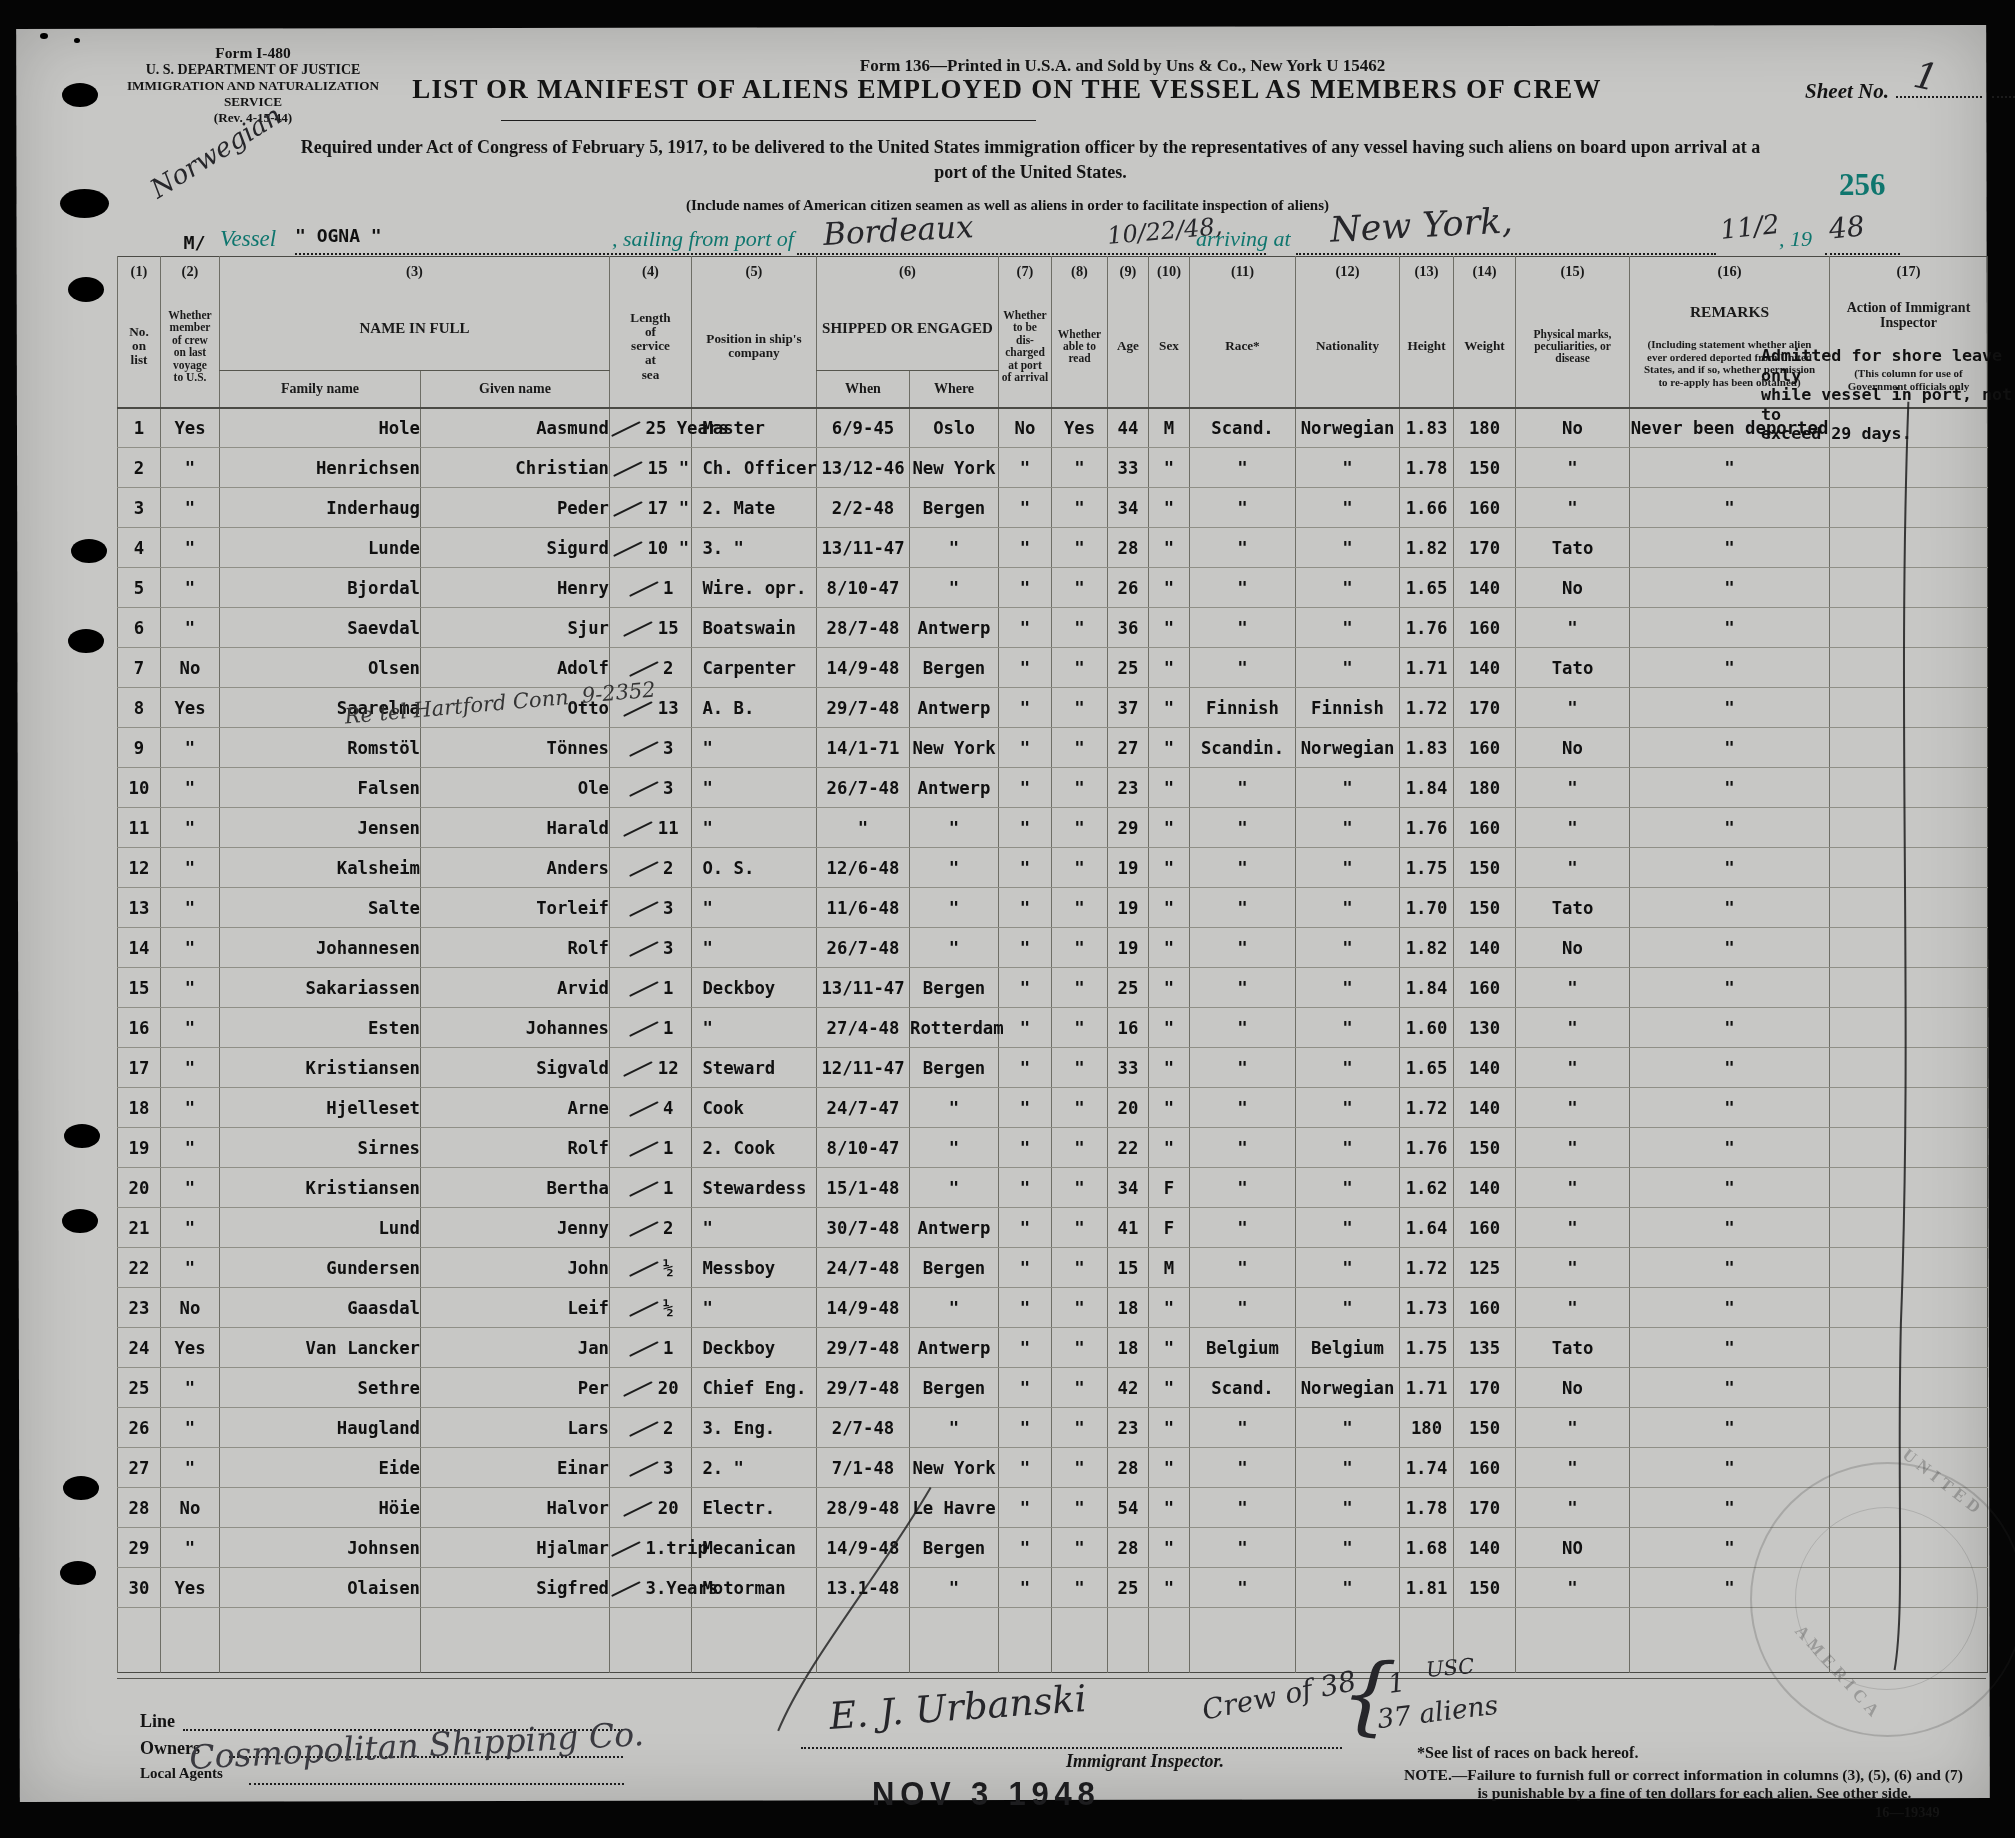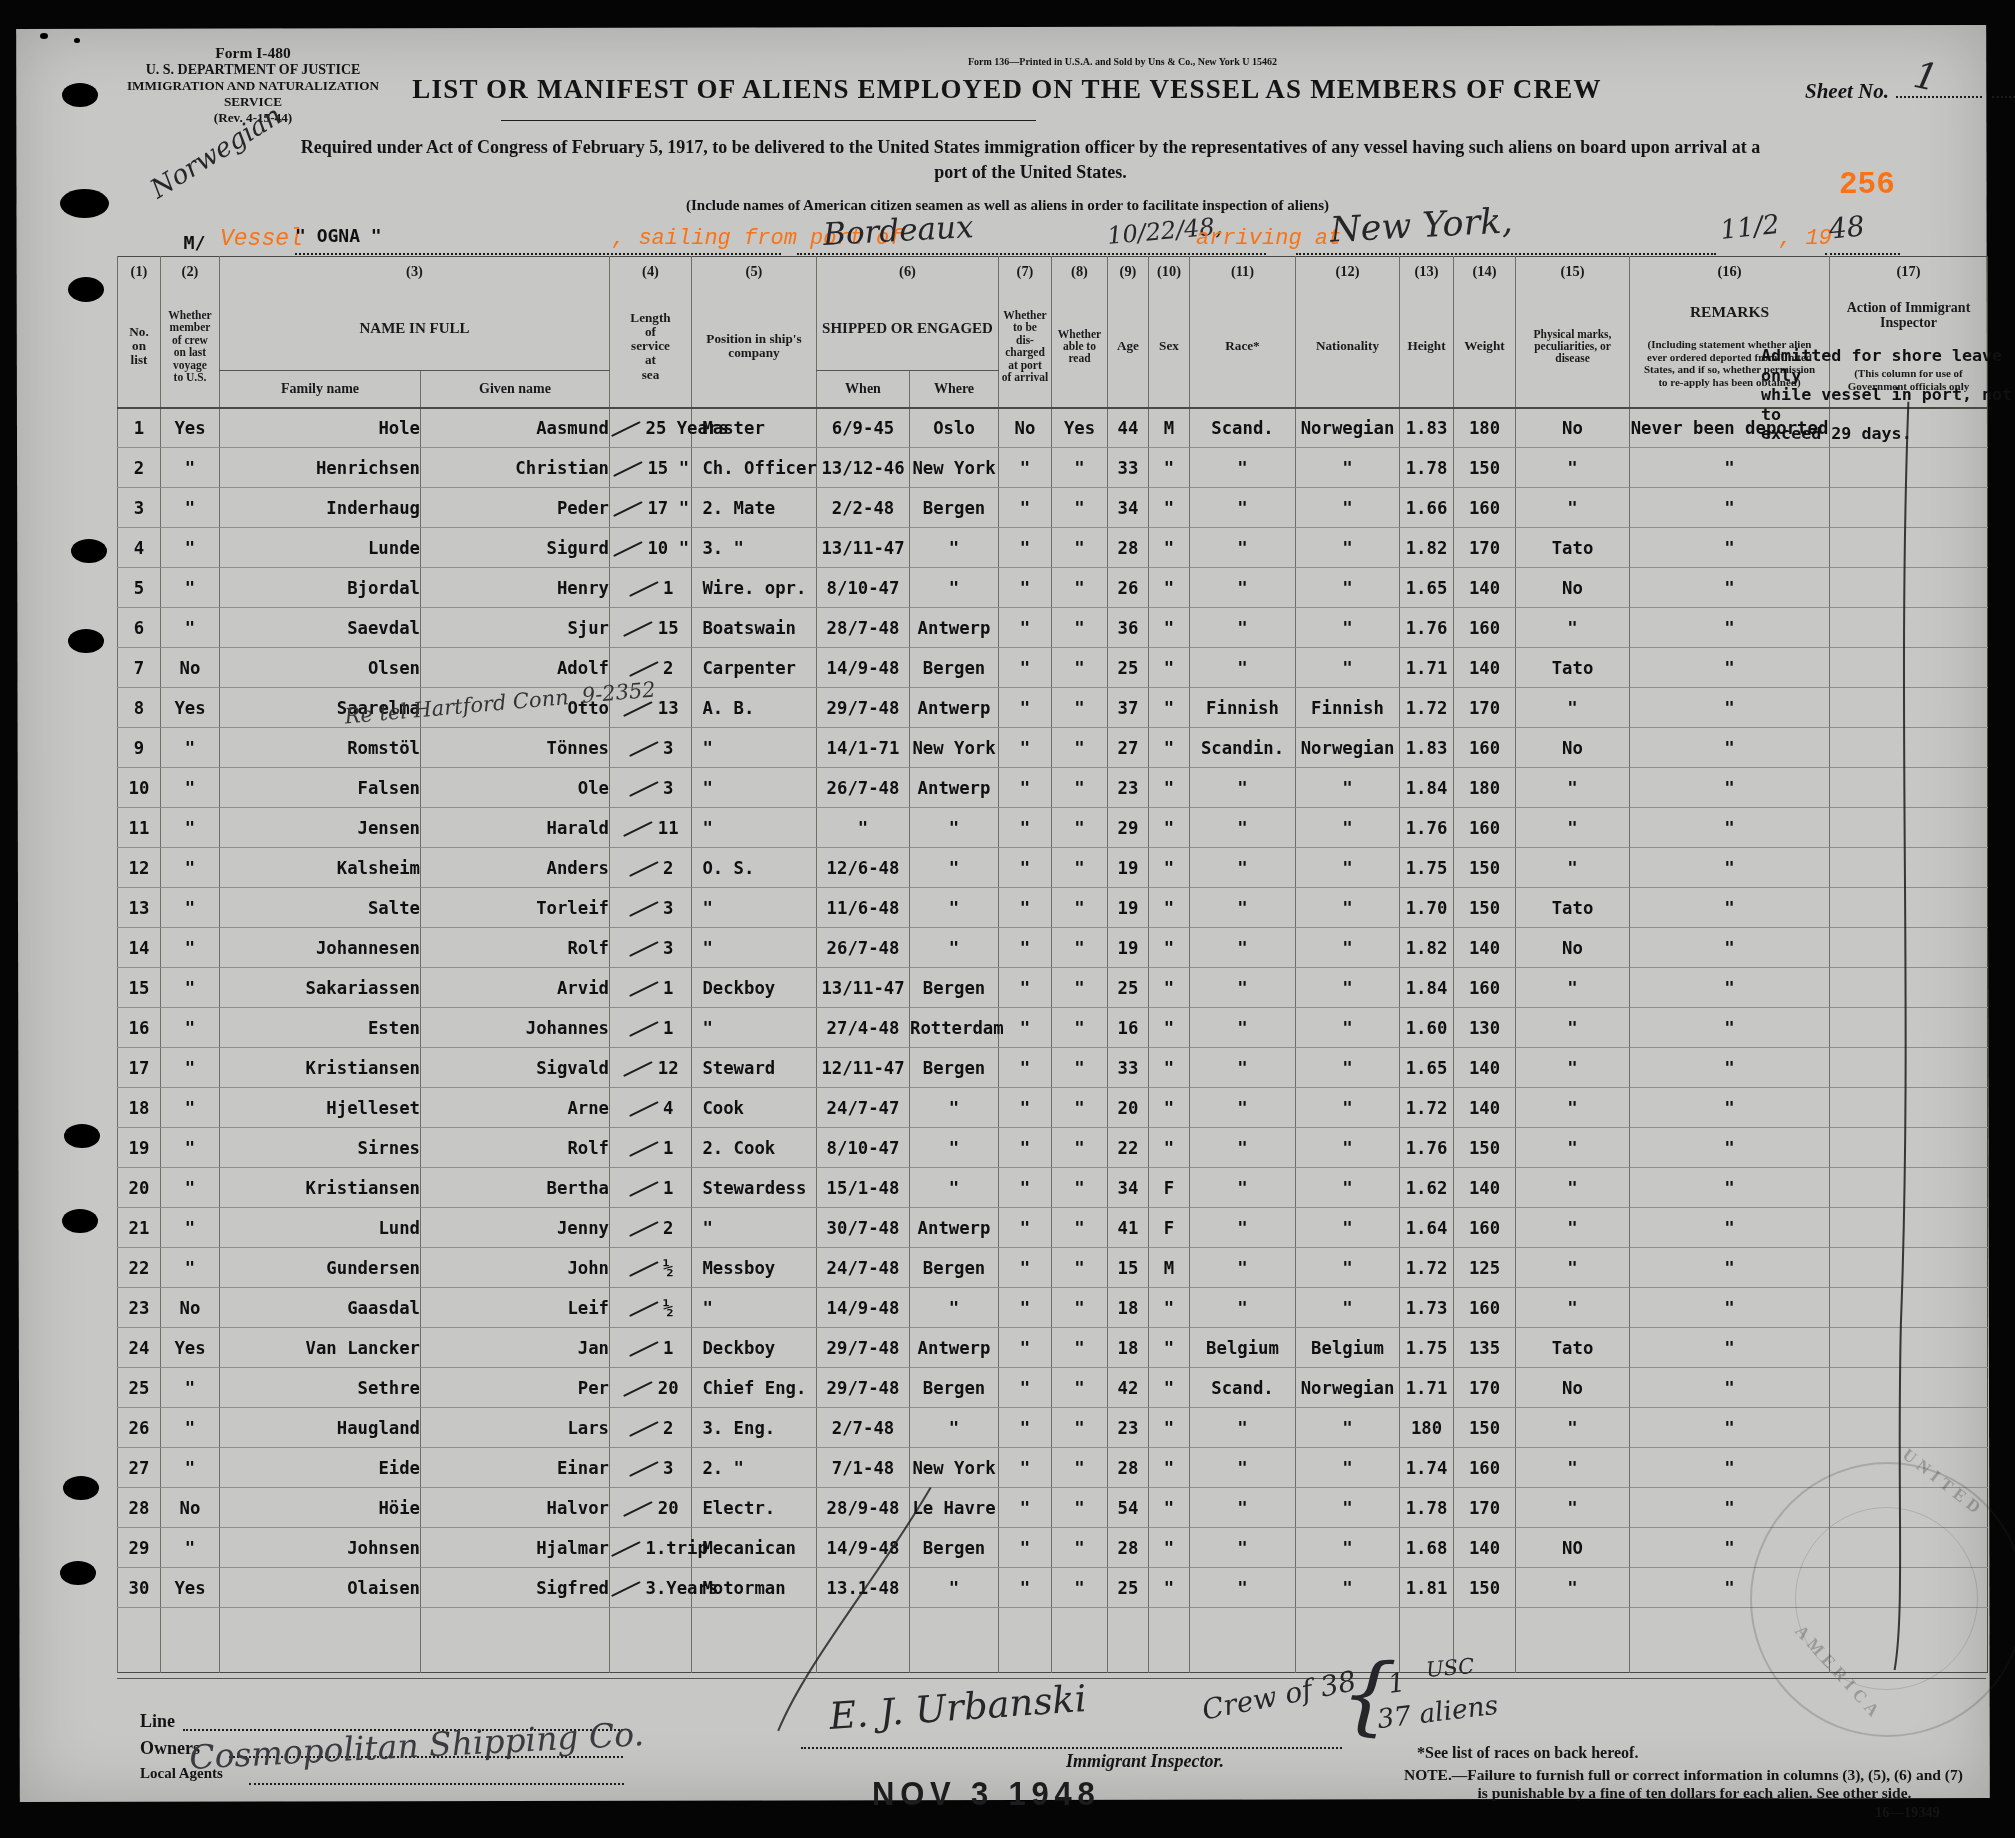--- a/index.html
+++ b/index.html
@@ -1,21 +1,21 @@
 <!DOCTYPE html>
 <html style="font-size:9.2px"><head>
 <meta charset="utf-8">
 <style>
   html,body{margin:0;padding:0;background:#000;}
   .stage{position:relative;width:2015px;height:1838px;background:#050505;overflow:hidden;
          font-family:"Liberation Serif",serif;}
   .sheet{position:absolute;left:18.4px;top:26.5px;width:1970px;height:1773px;background:#c7c7c5;
          box-shadow:inset 0 0 69px rgba(0,0,0,.18);transform:rotate(-.12deg);}
   .abs{position:absolute;}
-  .pr{font-family:Liberation Mono, monospace;color:#f97316;}
+  .pr{font-family:Liberation Serif, serif;color:#0f766e;}
   .prb{font-family:"Liberation Serif",serif;font-weight:700;color:#141414;}
   .it{font-style:italic;}
   .typed{font-family:"DejaVu Sans Mono",monospace;font-weight:700;color:#101010;}
   .hw{font-family:"DejaVu Serif",serif;font-style:italic;color:#26262a;}
   .ctr{text-align:center;}
   .prewrap{white-space:pre-line;}
   .dots{border-bottom:2.3px dotted #1b1b1b;height:2.3px;}
   
   #manifest{position:absolute;left:117px;top:256px;width:1869px;border-collapse:collapse;
             table-layout:fixed;border:1.2px solid #4a4a45;}
@@ -70,21 +70,21 @@
   <div class="hole" style="left:63px;top:1476px;width:36px;height:24px;"></div>
   <div class="hole" style="left:60px;top:1561px;width:36px;height:24px;"></div>
 
   <div class="abs ctr" style="left:115px;top:44px;width:276px;">
     <div class="prb" style="font-size:15.5px;">Form I-480</div>
     <div class="prb" style="font-size:14px;">U. S. DEPARTMENT OF JUSTICE</div>
     <div class="prb" style="font-size:13.2px;">IMMIGRATION AND NATURALIZATION SERVICE</div>
     <div class="prb" style="font-size:13.2px;">(Rev. 4-15-44)</div>
   </div>
 
-  <div class="abs prb ctr" style="left:806px;top:56px;width:633px;font-size:10px;">Form 136—Printed in U.S.A. and Sold by Uns &amp; Co., New York   U 15462</div>
+  <div class="abs prb ctr" style="left:806px;top:56px;width:633px;font-size:17px;">Form 136—Printed in U.S.A. and Sold by Uns &amp; Co., New York   U 15462</div>
 
   <div class="abs" style="left:1761px;top:79px;width:230px;margin-left:44px;">
     <span class="prb it" style="font-size:21px;">Sheet No.</span>
     <span class="dots" style="display:inline-block;width:86px;margin-left:4.6px;"></span>
     <span class="dots" style="display:inline-block;width:23px;margin-left:8px;"></span>
     <span class="hw abs" style="left:109px;top:-24px;font-size:37px;transform:rotate(12deg);">1</span>
   </div>
 
   <div class="abs prb ctr" style="left:345px;top:74px;width:1324px;font-size:27px;letter-spacing:1.2px;">LIST OR MANIFEST OF ALIENS EMPLOYED ON THE VESSEL AS MEMBERS OF CREW</div>
   <div class="abs" style="left:501px;top:120px;width:535px;height:0;border-top:1.7px solid #1d1d1d;"></div>

